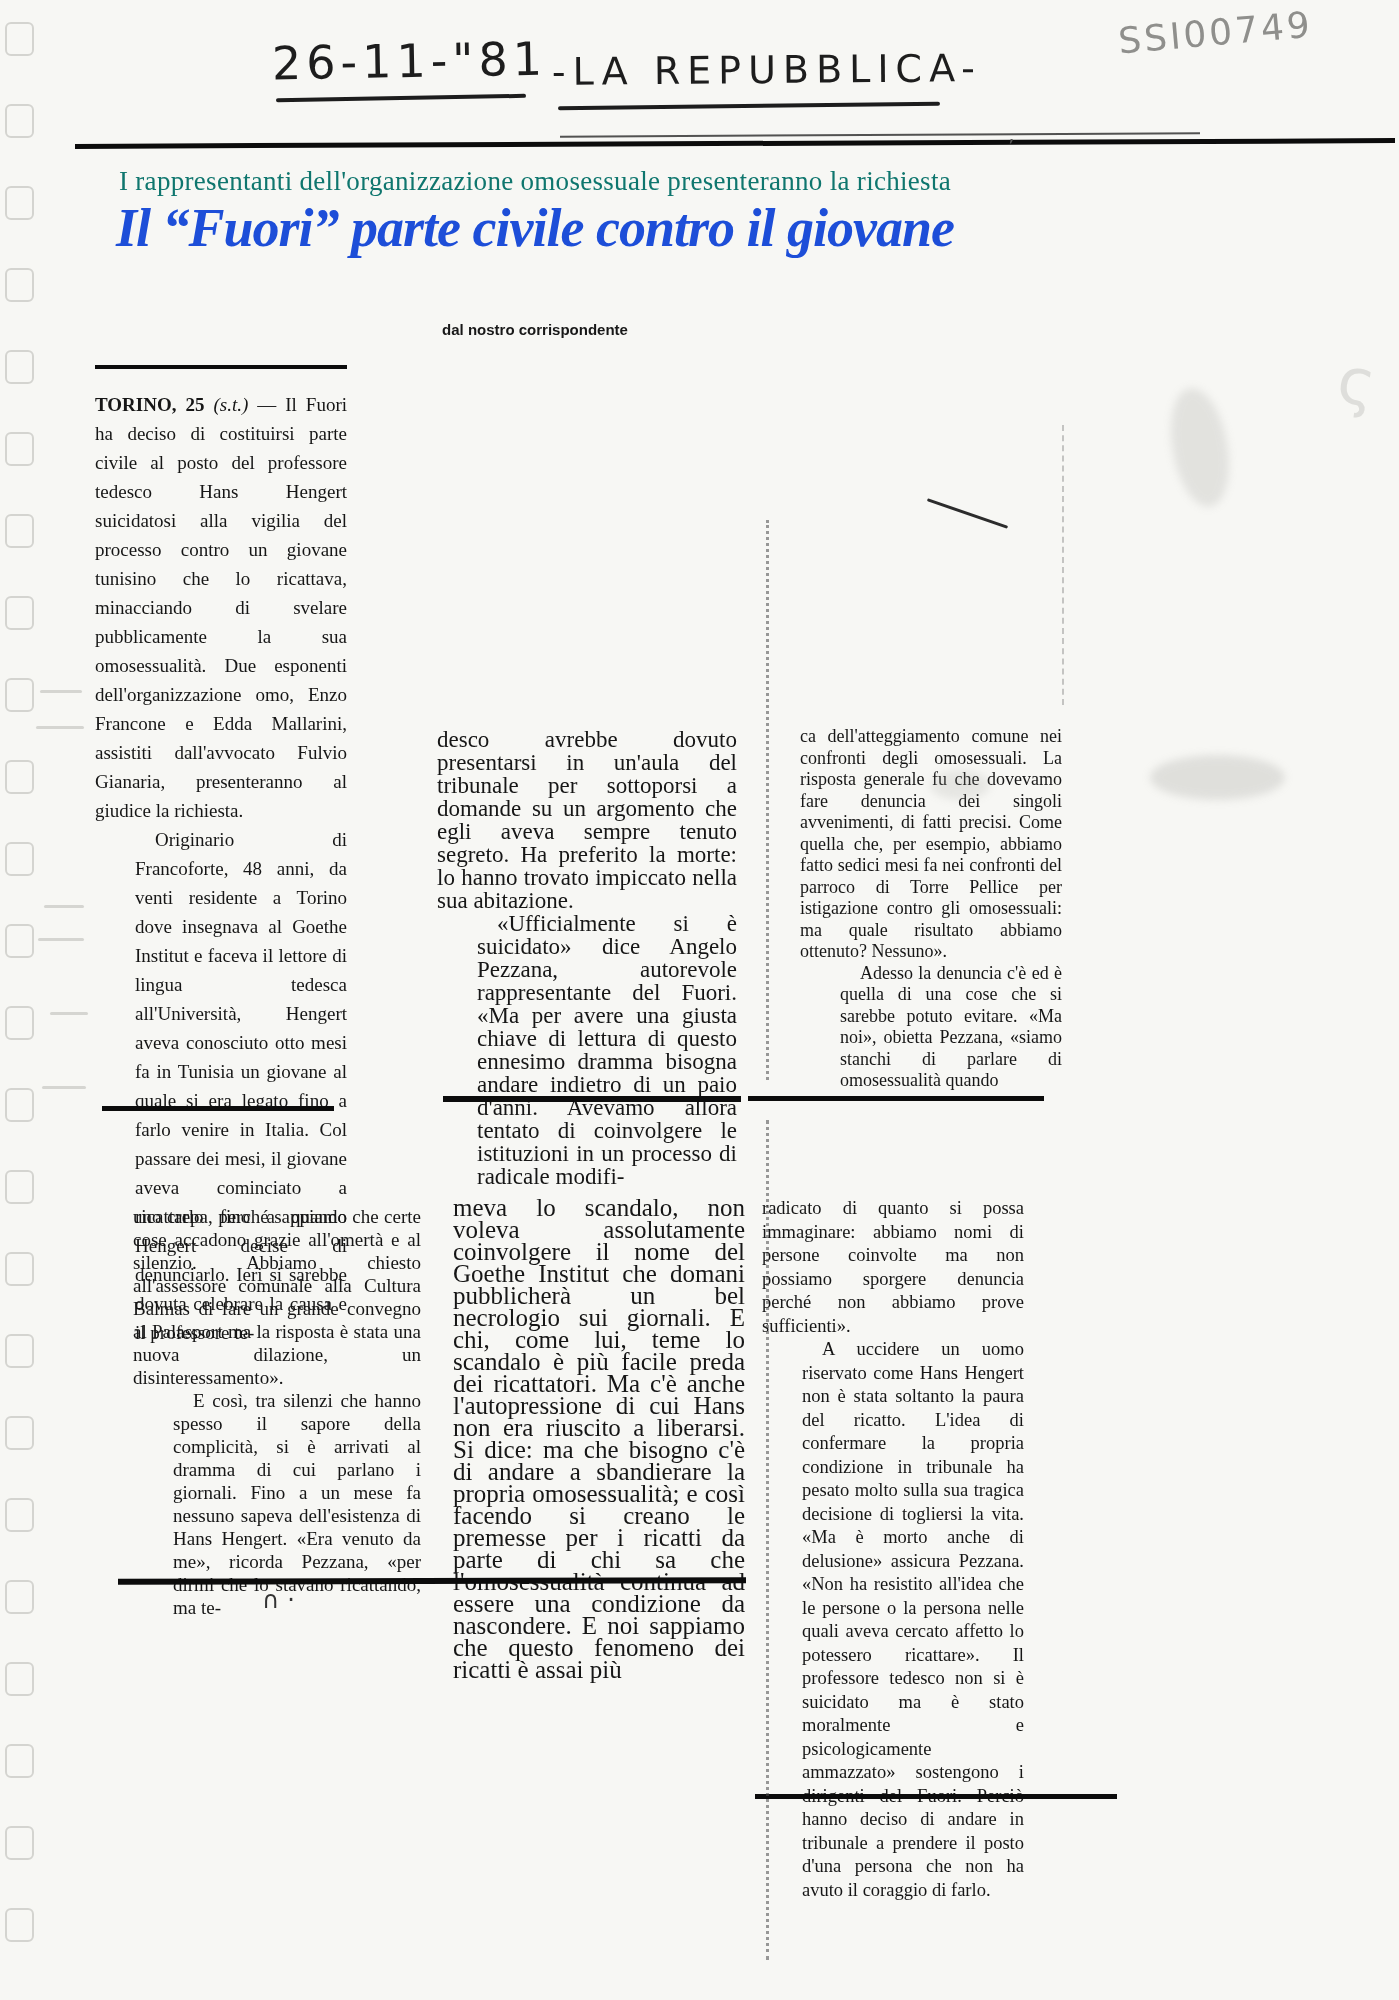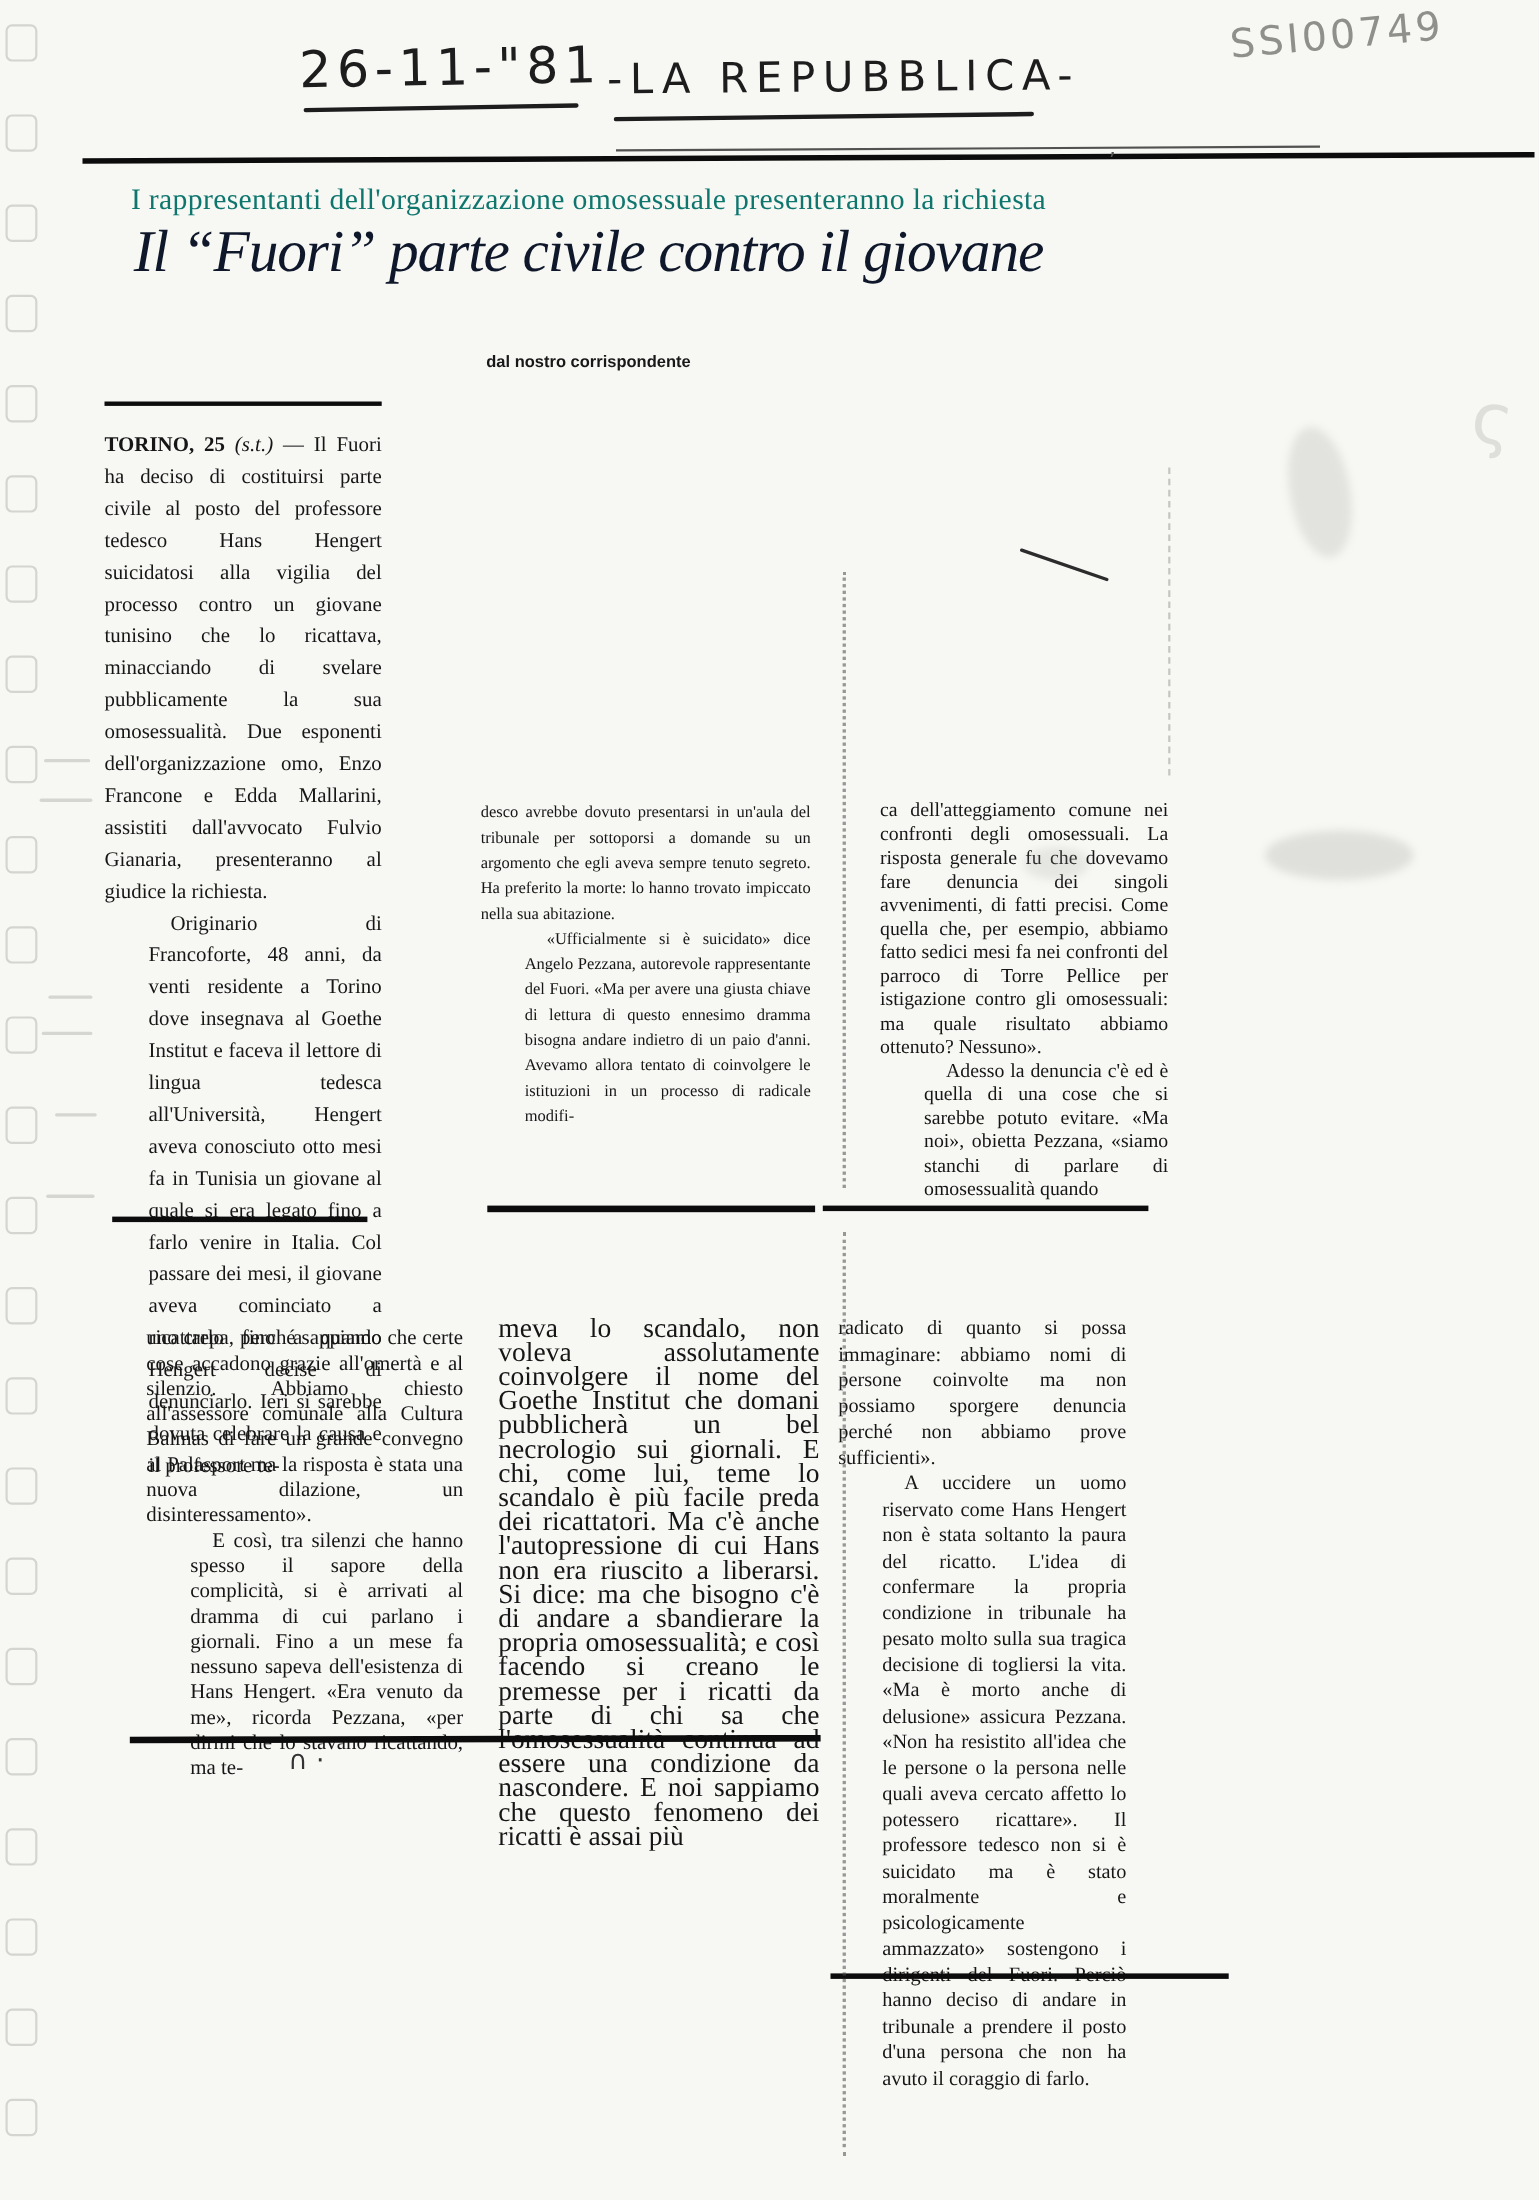--- a/index.html
+++ b/index.html
@@ -17,30 +17,30 @@
   .hand-date{left:272px;top:34px;font-size:46px;transform:rotate(-1deg);}
   .hand-pub{left:552px;top:48px;font-size:38px;transform:rotate(-0.5deg);letter-spacing:7px;}
   .hand-code{left:1118px;top:12px;font-size:36px;color:#8f8f8c;transform:rotate(-5deg);letter-spacing:3px;}
   .hand-underline{position:absolute;background:#1d1d1d;height:4px;border-radius:2px;}
   
   .rule{position:absolute;background:#0c0c0c;}
   
   .kicker{position:absolute;left:85px;top:166px;width:900px;text-align:center;
     font-size:27px;letter-spacing:0.3px;color:#0f766e;}
   .headline{position:absolute;left:55px;top:200px;width:960px;text-align:center;
-    font-weight:normal;font-style:italic;font-size:54px;line-height:57px;
-    letter-spacing:-1px;color:#0f172a;}
+    font-weight:bold;font-style:italic;font-size:54px;line-height:57px;
+    letter-spacing:-1px;color:#1d4ed8;}
   .byline{position:absolute;left:85px;top:321px;width:900px;text-align:center;
     font-family:"Liberation Sans", sans-serif;font-weight:bold;font-size:15px;color:#181818;}
   
   .col{position:absolute;text-align:justify;}
   .col p{margin:0;padding:0;}
   .col p.indent{text-indent:20px;margin-left:40px;}
   .c1{font-size:19px;line-height:29px;}
-  .c2{font-size:15px;line-height:23px;}
+  .c2{font-size:23px;line-height:23px;}
   .c3{font-size:18px;line-height:21.5px;}
   .c4{font-size:19px;line-height:23px;}
   .c5{font-size:25px;line-height:22px;}
   .c6{font-size:18.5px;line-height:23.5px;}
   .col b{font-weight:bold;}
   .col i{font-style:italic;}
   
   .vdots{position:absolute;border-left:3px dotted #4a4a4a;opacity:.55;width:0;}
   .vdash{position:absolute;border-left:2px dashed #7a7a7a;opacity:.4;width:0;}
   .mdash{position:absolute;background:#b9b9b4;height:3px;opacity:.55;border-radius:2px;}

